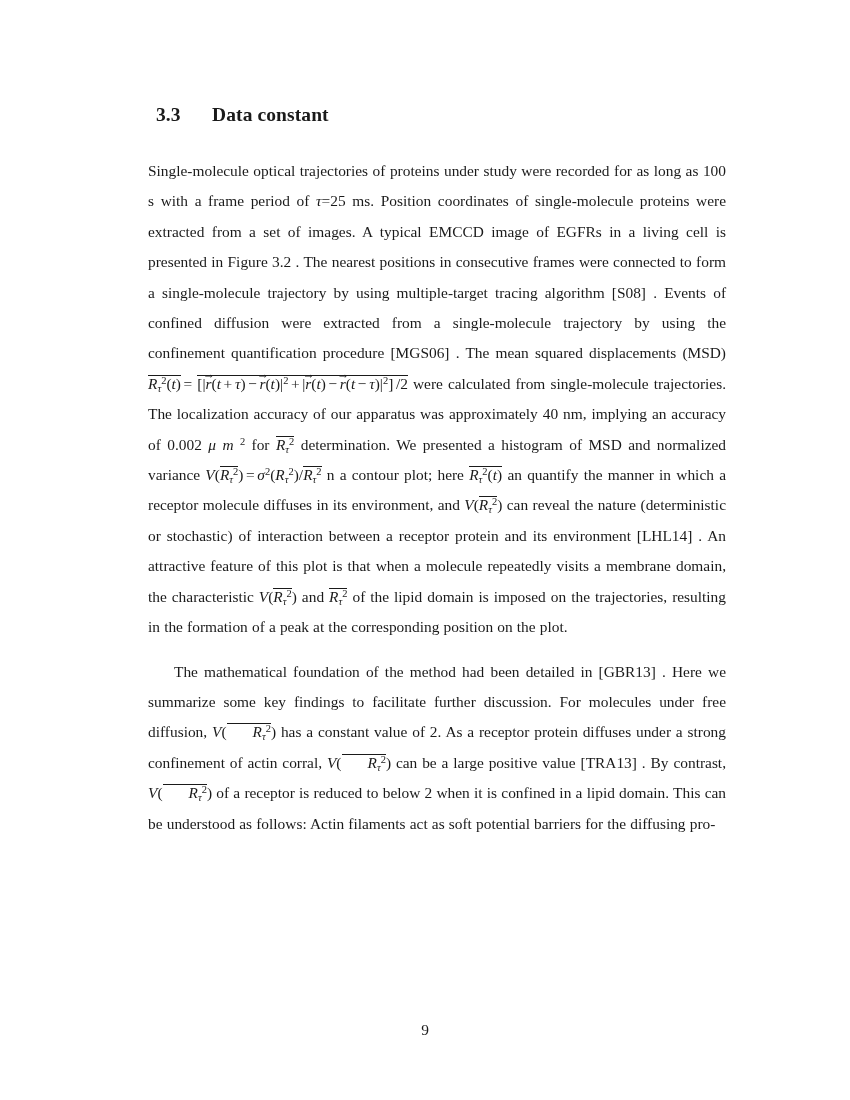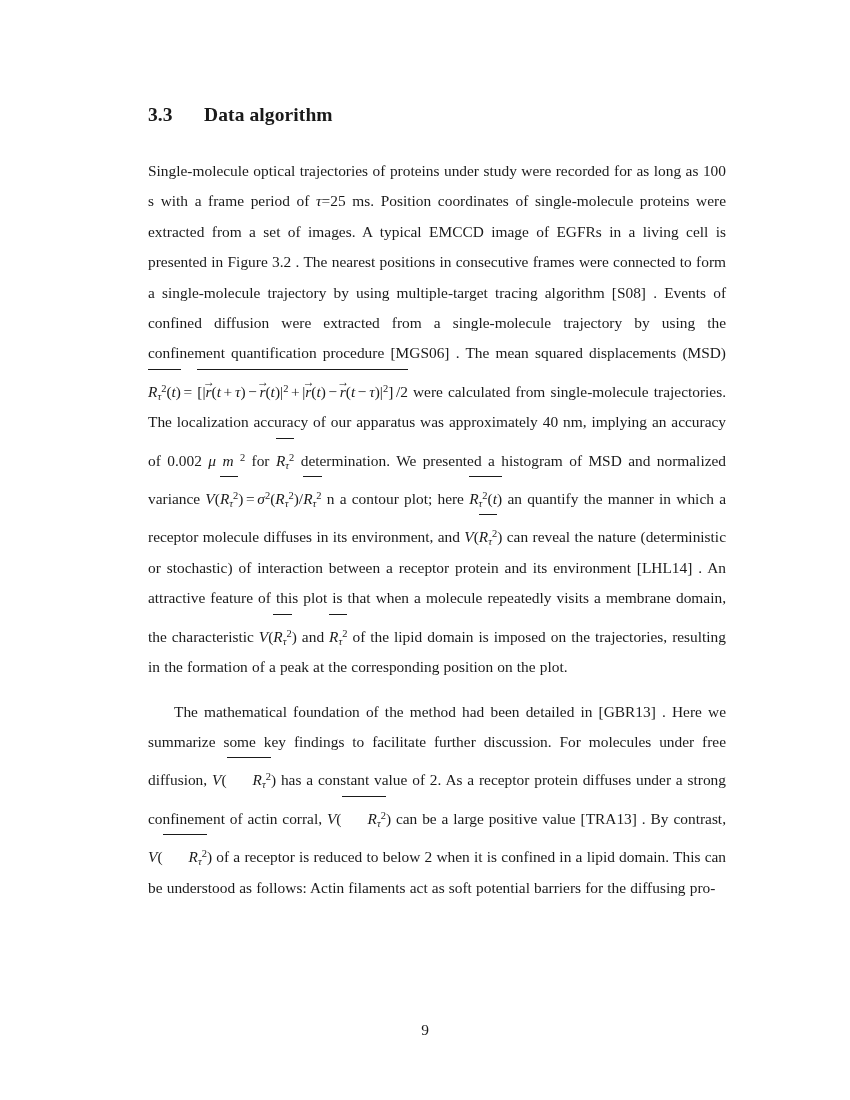--- a/index.html
+++ b/index.html
@@ -26,21 +26,21 @@
     left: 148px;
     top: 104px;
     width: 578px;
   }
 
   
   .section-head {
     font-size: 19.5px;
     font-weight: bold;
     letter-spacing: 0.1px;
-    margin: 0 0 30px 0;
+    margin: 0 0 30px 8px;
     display: flex;
     align-items: center;
   }
   .section-num {
     width: 56px;
     flex: 0 0 56px;
   }
   .section-title { white-space: nowrap; }
 
   
@@ -58,21 +58,21 @@
 
   
   .math {
     font-family: "Liberation Serif", "DejaVu Serif", serif;
     font-style: italic;
     white-space: nowrap;
   }
   .mvar { font-style: italic; }
   .ov {
     border-top: 1.1px solid #1a1a1a;
-    padding-top: 14px;
+    padding-top: 0;
     display: inline-block;
     line-height: 1.08;
   }
   sub.sm {
     font-size: 0.68em;
     font-style: italic;
     vertical-align: -0.24em;
     line-height: 0;
   }
   sup.sm {
@@ -113,21 +113,21 @@
 </style>
 </head>
 <body>
 
 <div class="page">
 
   <div class="content">
 
     <h2 class="section-head">
       <span class="section-num">3.3</span>
-      <span class="section-title">Data algorithm</span>
+      <span class="section-title">Data constant</span>
     </h2>
 
     <p class="para"><span>Single-molecule optical trajectories of proteins under study were recorded for as long as 100 s with a frame period of </span><span class="math mvar">τ</span><span>=25 ms. Position coordinates of single-molecule proteins were extracted from a set of images. A typical EMCCD image of EGFRs in a living cell is presented in Figure 3.2 . The nearest positions in consecutive frames were connected to form a single-molecule trajectory by using multiple-target tracing algorithm </span><span>[S08]</span><span> . Events of confined diffusion were extracted from a single-molecule trajectory by using the confinement quantification procedure </span><span>[MGS06]</span><span> . The mean squared displacements (MSD) </span><span class="math"><span class="ov"><span>R</span><sub class="sm">τ</sub><sup class="sm">2</sup><span class="op">(</span><span class="mvar">t</span><span class="op">)</span></span><span class="thinsp"></span><span class="op">=</span></span> <span class="math"><span class="ov"><span class="brk">[</span><span class="op">|</span><span class="vec"><span class="arw">→</span><span>r</span></span><span class="op">(</span><span class="mvar">t</span><span class="thinsp"></span><span class="op">+</span><span class="thinsp"></span><span class="mvar">τ</span><span class="op">)</span><span class="thinsp"></span><span class="op">−</span><span class="thinsp"></span><span class="vec"><span class="arw">→</span><span>r</span></span><span class="op">(</span><span class="mvar">t</span><span class="op">)</span><span class="op">|</span><sup class="sm">2</sup><span class="thinsp"></span><span class="op">+</span><span class="thinsp"></span><span class="op">|</span><span class="vec"><span class="arw">→</span><span>r</span></span><span class="op">(</span><span class="mvar">t</span><span class="op">)</span><span class="thinsp"></span><span class="op">−</span><span class="thinsp"></span><span class="vec"><span class="arw">→</span><span>r</span></span><span class="op">(</span><span class="mvar">t</span><span class="thinsp"></span><span class="op">−</span><span class="thinsp"></span><span class="mvar">τ</span><span class="op">)</span><span class="op">|</span><sup class="sm">2</sup><span class="brk">]</span><span class="thinsp"></span><span class="op">/</span><span class="op">2</span></span></span><span> were calculated from single-molecule trajectories. The localization accuracy of our apparatus was approximately 40 nm, implying an accuracy of 0.002 </span><span class="math"><span class="mvar">μ</span> <span class="mvar">m</span> <sup class="sm">2</sup></span><span> for </span><span class="math"><span class="ov"><span>R</span><sub class="sm">τ</sub><sup class="sm">2</sup></span></span><span> determination. We presented a histogram of MSD and normalized variance </span><span class="math"><span class="mvar">V</span><span class="op">(</span><span class="ov"><span>R</span><sub class="sm">τ</sub><sup class="sm">2</sup></span><span class="op">)</span><span class="thinsp"></span><span class="op">=</span><span class="thinsp"></span><span class="mvar">σ</span><sup class="sm">2</sup><span class="op">(</span><span>R</span><sub class="sm">τ</sub><sup class="sm">2</sup><span class="op">)</span><span class="op">/</span><span class="ov"><span>R</span><sub class="sm">τ</sub><sup class="sm">2</sup></span></span><span> n a contour plot; here </span><span class="math"><span class="ov"><span>R</span><sub class="sm">τ</sub><sup class="sm">2</sup><span class="op">(</span><span class="mvar">t</span><span class="op">)</span></span></span><span> an quantify the manner in which a receptor molecule diffuses in its environment, and </span><span class="math"><span class="mvar">V</span><span class="op">(</span><span class="ov"><span>R</span><sub class="sm">τ</sub><sup class="sm">2</sup></span><span class="op">)</span></span><span> can reveal the nature (deterministic or stochastic) of interaction between a receptor protein and its environment </span><span>[LHL14]</span><span> . An attractive feature of this plot is that when a molecule repeatedly visits a membrane domain, the characteristic </span><span class="math"><span class="mvar">V</span><span class="op">(</span><span class="ov"><span>R</span><sub class="sm">τ</sub><sup class="sm">2</sup></span><span class="op">)</span></span><span> and </span><span class="math"><span class="ov"><span>R</span><sub class="sm">τ</sub><sup class="sm">2</sup></span></span><span> of the lipid domain is imposed on the trajectories, resulting in the formation of a peak at the corresponding position on the plot.</span></p>
 
     <p class="para indent"><span>The mathematical foundation of the method had been detailed in </span><span>[GBR13]</span><span> . Here we summarize some key findings to facilitate further discussion. For molecules under free diffusion, </span><span class="math"><span class="mvar">V</span><span class="op">(</span><span class="ov"><span>R</span><sub class="sm">τ</sub><sup class="sm">2</sup></span><span class="op">)</span></span><span>  has a constant value of 2. As a receptor protein diffuses under a strong confinement of actin corral, </span><span class="math"><span class="mvar">V</span><span class="op">(</span><span class="ov"><span>R</span><sub class="sm">τ</sub><sup class="sm">2</sup></span><span class="op">)</span></span><span> can be a large positive value </span><span>[TRA13]</span><span> . By contrast, </span><span class="math"><span class="mvar">V</span><span class="op">(</span><span class="ov"><span>R</span><sub class="sm">τ</sub><sup class="sm">2</sup></span><span class="op">)</span></span><span> of a receptor is reduced to below 2 when it is confined in a lipid domain. This can be understood as follows: Actin filaments act as soft potential barriers for the diffusing pro-</span></p>
 
   </div>
 
   <div class="folio">9</div>
 

